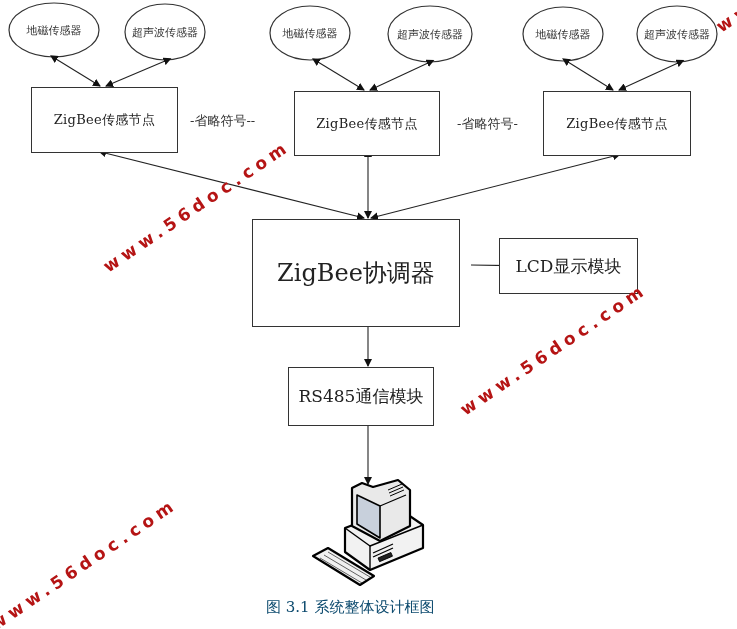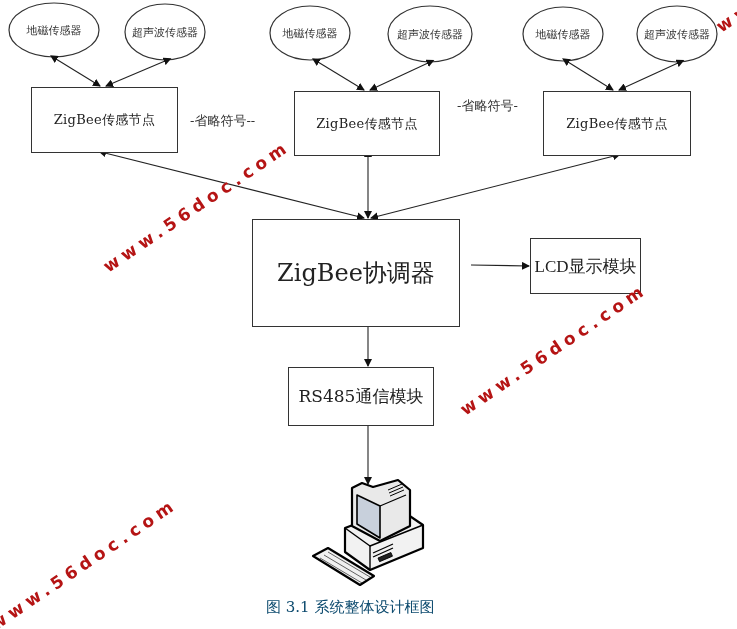--- a/index.html
+++ b/index.html
@@ -99,27 +99,27 @@
   <span>ZigBee传感节点</span>
 </div>
 <div class="box node-box" style="left:294px;top:91px;width:146px;height:65px;">
   <span>ZigBee传感节点</span>
 </div>
 <div class="box node-box" style="left:543px;top:91px;width:148px;height:65px;">
   <span>ZigBee传感节点</span>
 </div>
 
 <div class="ellipsis-label" style="left:190px;top:112px;text-align:center;">-省略符号--</div>
-<div class="ellipsis-label" style="left:457px;top:97px;">-省略符号-</div>
+<div class="ellipsis-label" style="left:457px;top:115px;">-省略符号-</div>
 
 <div class="box coord-box" style="left:252px;top:219px;width:208px;height:108px;">
   <span>ZigBee协调器</span>
 </div>
 
-<div class="box lcd-box" style="left:530px;top:238px;width:111px;height:56px;font-family:Liberation Serif, serif;">
+<div class="box lcd-box" style="left:499px;top:238px;width:139px;height:56px;">
   <span>LCD显示模块</span>
 </div>
 
 <div class="box rs-box" style="left:288px;top:367px;width:146px;height:59px;">
   <span>RS485通信模块</span>
 </div>
 
 <div class="caption">图 3.1  系统整体设计框图</div>
 
 <div class="watermark" style="left:105px;top:258px;transform:rotate(-34deg);">www.56doc.com</div>

